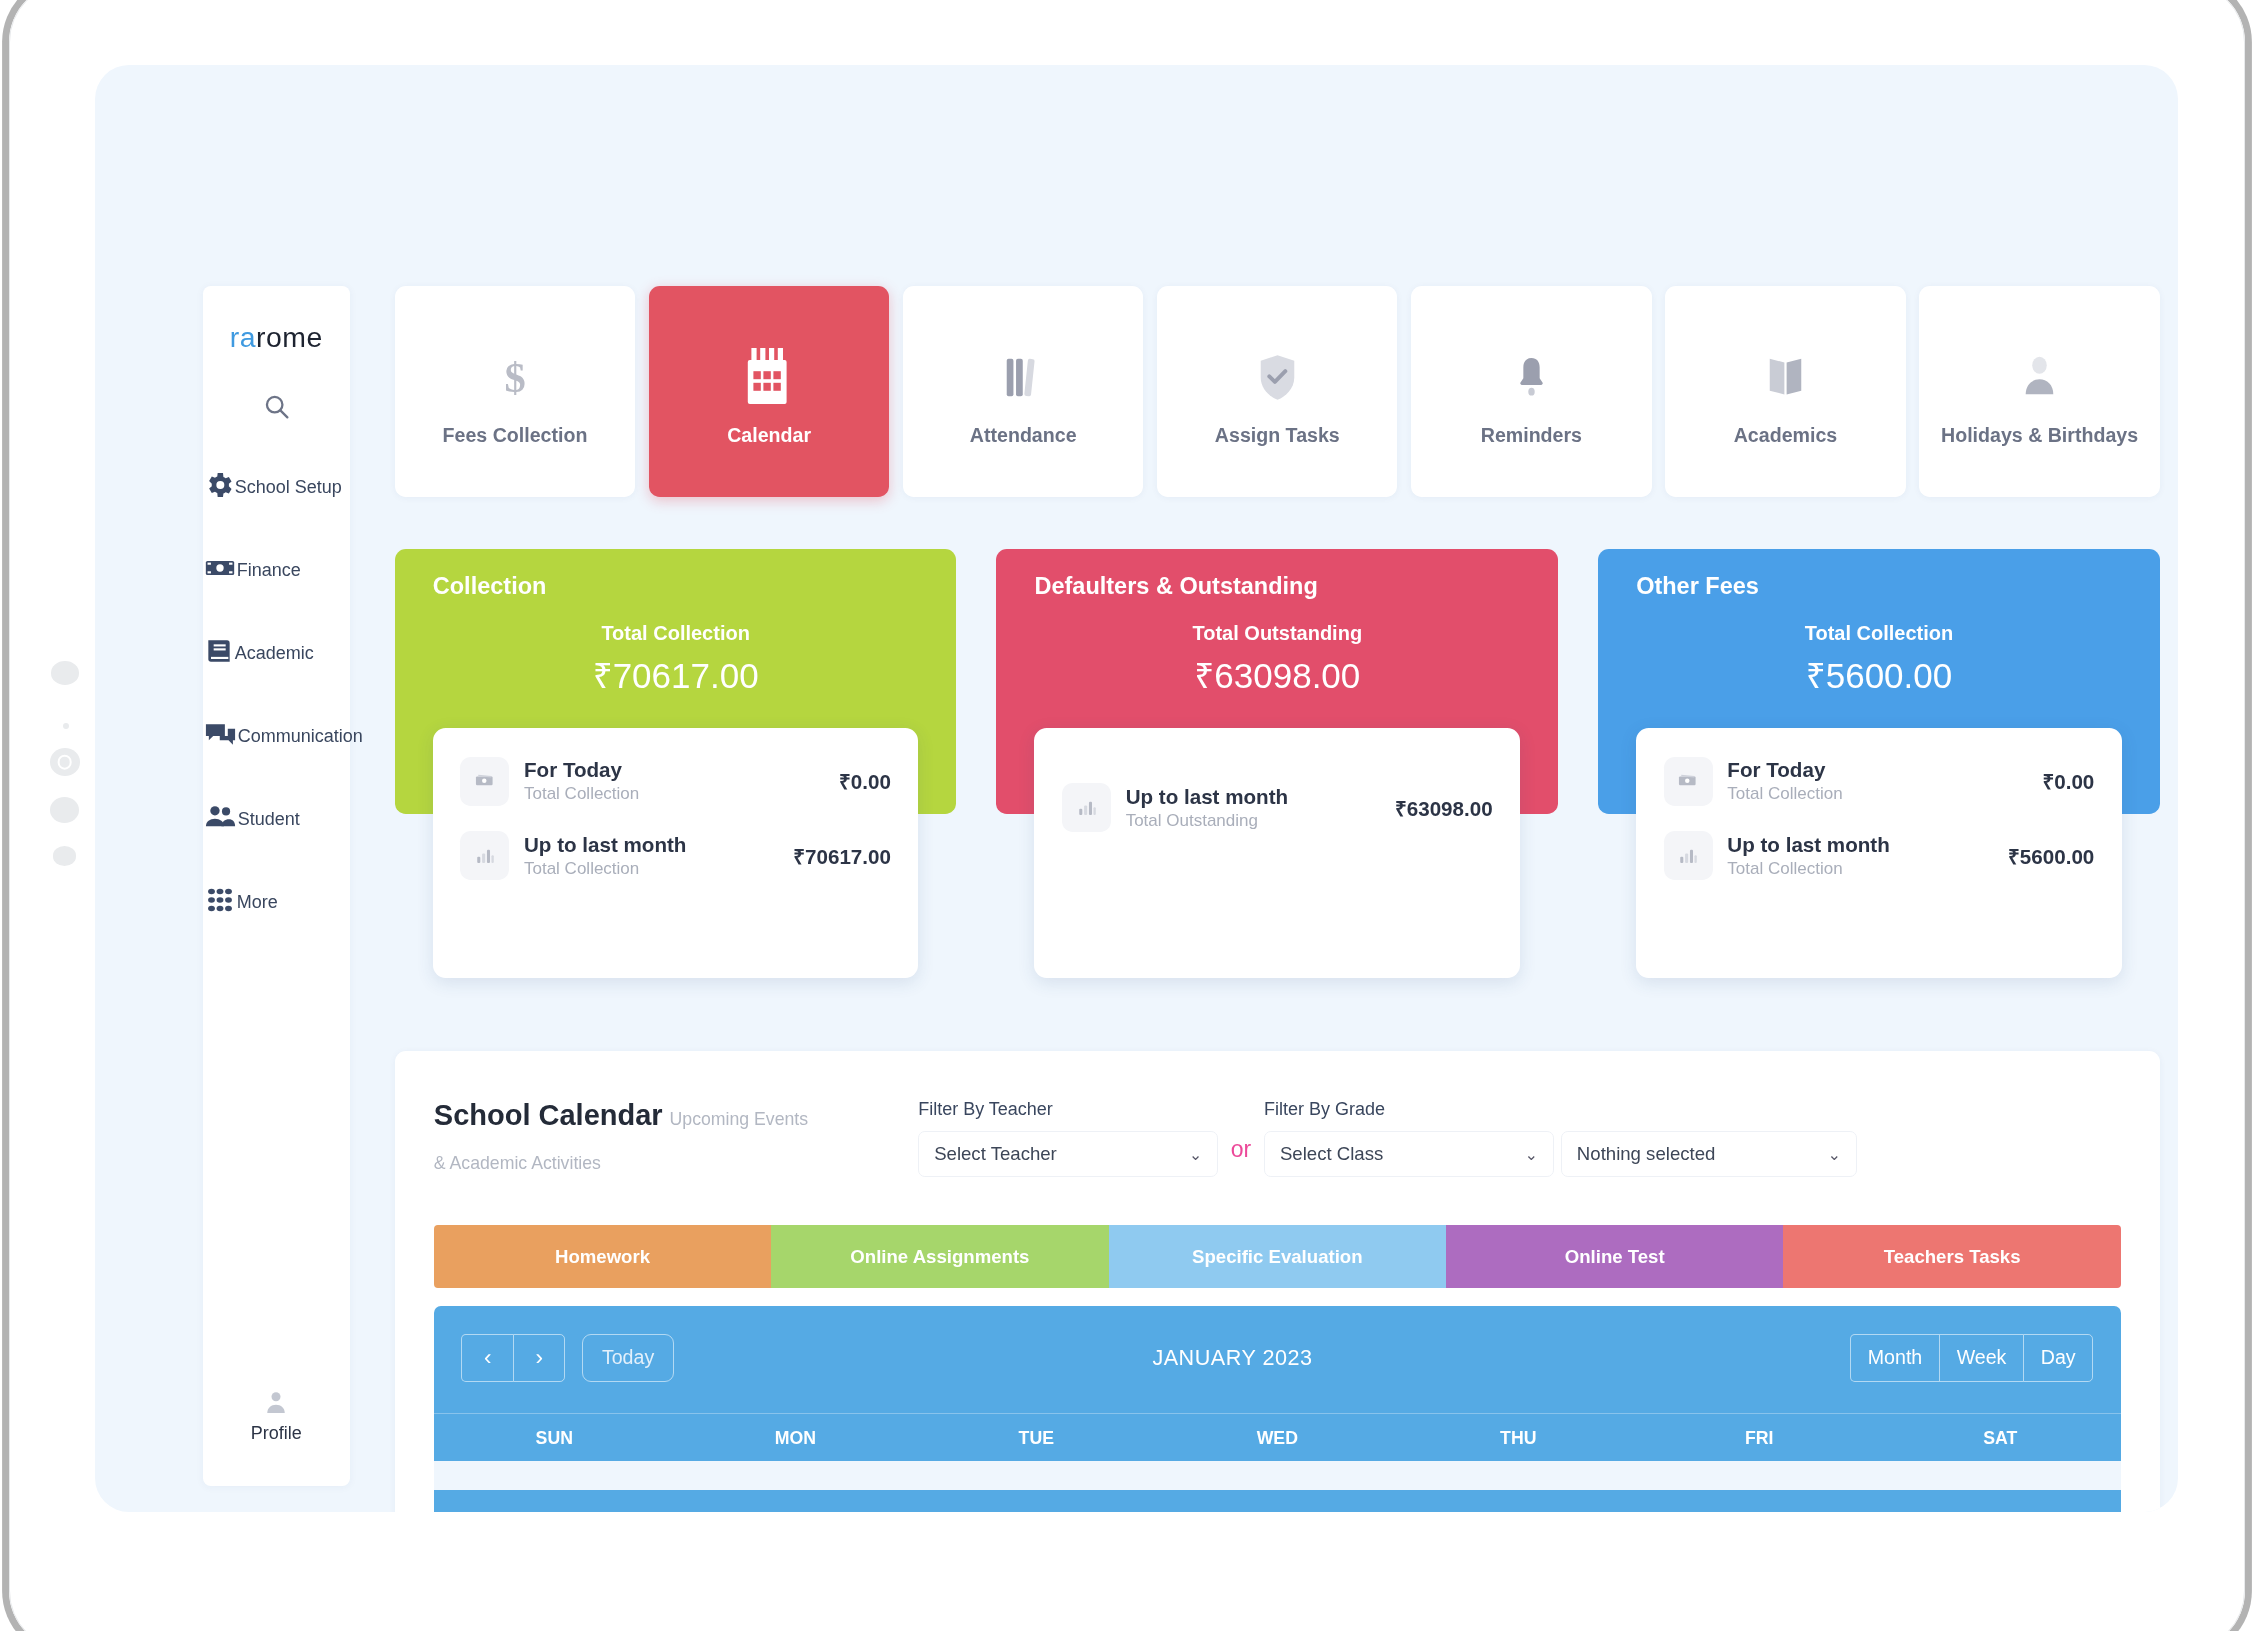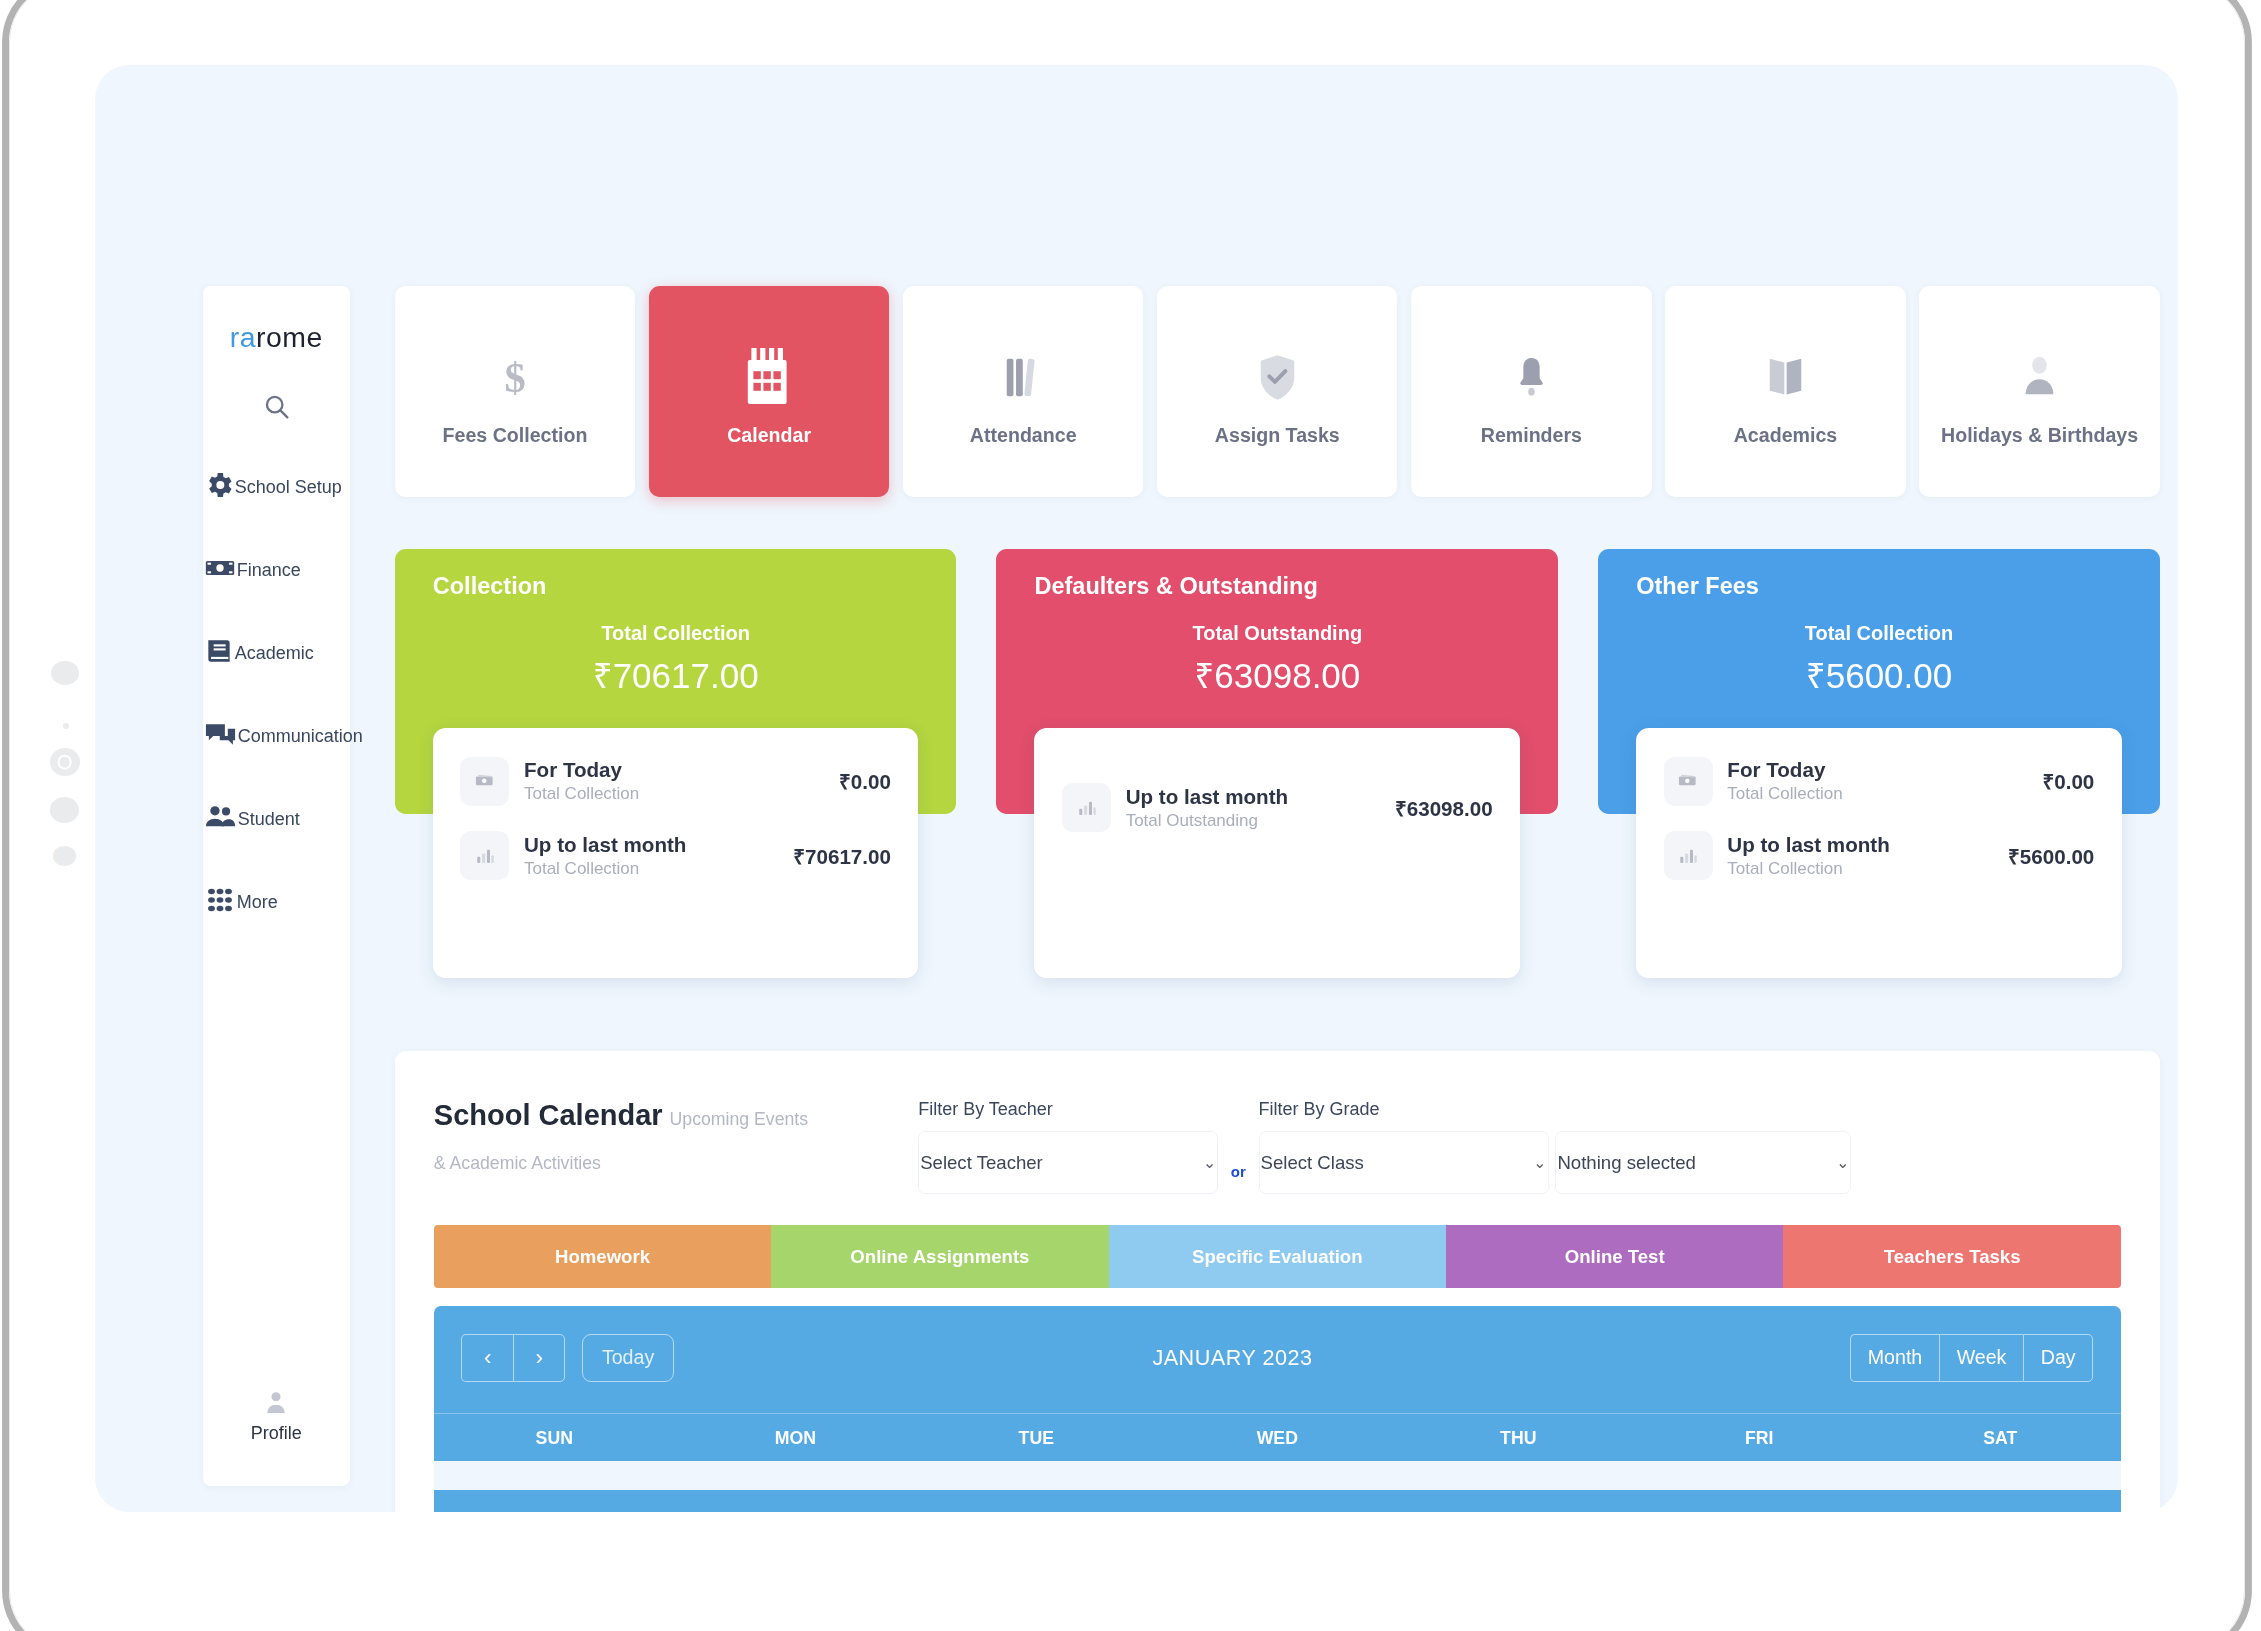--- a/index.html
+++ b/index.html
@@ -79,29 +79,29 @@
   .calpanel{position:absolute;left:300px;top:986px;width:1765px;height:500px;
     background:#ffffff;border-radius:10.8px;box-shadow:0 1px 7.8px rgba(30,60,110,.05);
     overflow:hidden;}
   .calhead{display:flex;align-items:flex-start;padding:48px 0 0 39px;}
   .caltitle .main{font-size:29px;color:#242b38;font-weight:700;display:inline;}
   .caltitle .up{font-size:17.7px;color:#b2b7c2;display:inline;margin-left:6.9px;}
   .caltitle .acad{font-size:17.7px;color:#b2b7c2;margin-top:20.6px;}
   .filters{display:flex;align-items:flex-end;margin-left:110px;}
   .fgroup{display:flex;flex-direction:column;}
   .fgroup .flbl{font-size:18px;color:#39465e;margin-bottom:10.8px;}
-  .select{height:63px;border:1px solid #eef1f6;border-radius:6.9px;
-    background:#ffffff;display:flex;align-items:center;padding:0 1px;
+  .select{height:46px;border:1px solid #eef1f6;border-radius:6.9px;
+    background:#ffffff;display:flex;align-items:center;padding:0 15px;
     font-size:18.6px;color:#3d4657;cursor:pointer;}
   .select .v{flex:1;}
   .select .cv{color:#556;font-size:15.7px;margin-left:12.7px;}
   .w1{width:300px;}
   .w2{width:290px;}
   .w3{width:296px;}
-  .orx{font-size:15px;color:#1d4ed8;margin:0 12.7px 13.7px 12.7px;font-weight:bold;}
+  .orx{font-size:23px;color:#ec4899;margin:0 12.7px 13.7px 12.7px;}
 
   .legend{position:absolute;left:39px;top:174px;width:1687px;height:63px;
     display:flex;border-radius:3.9px;overflow:hidden;}
   .lg{flex:1;display:flex;align-items:center;justify-content:center;
     color:#ffffff;font-size:18.6px;font-weight:700;cursor:pointer;}
 
   .calwidget{position:absolute;left:39px;top:255px;width:1687px;bottom:0;
     background:#55aae4;border-radius:6.9px 6.9px 0 0;}
   .caltool{display:flex;align-items:center;padding:27.5px 27.5px 0 27.5px;}
   .navbtns{display:flex;}

